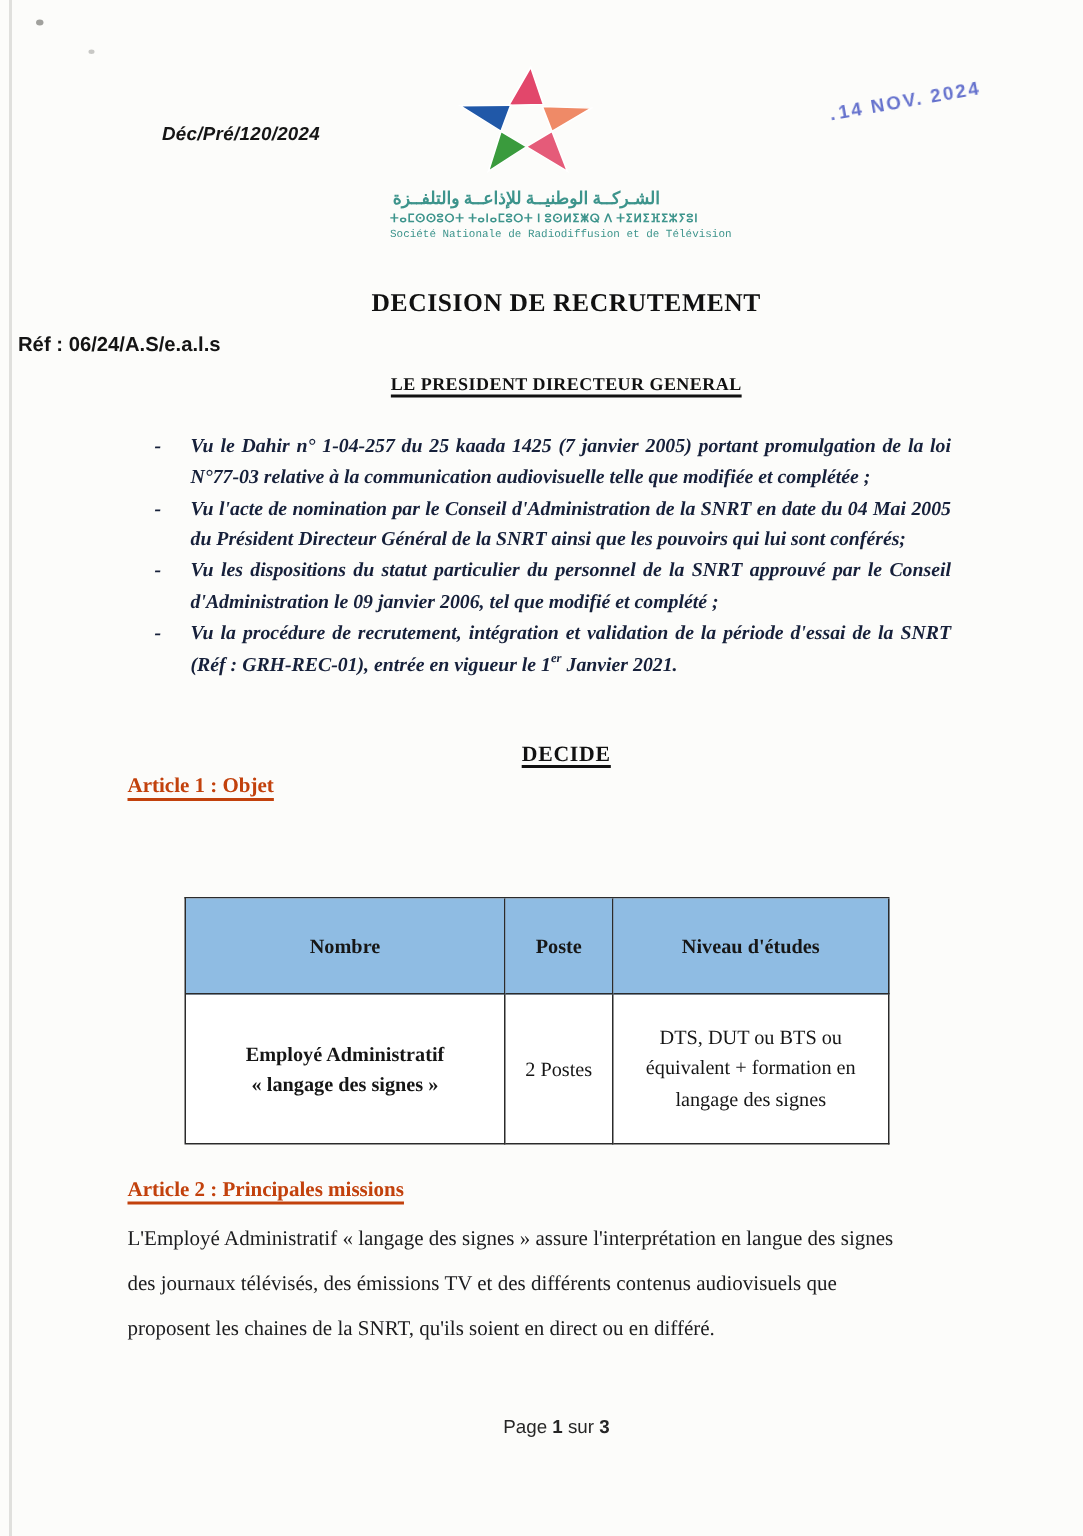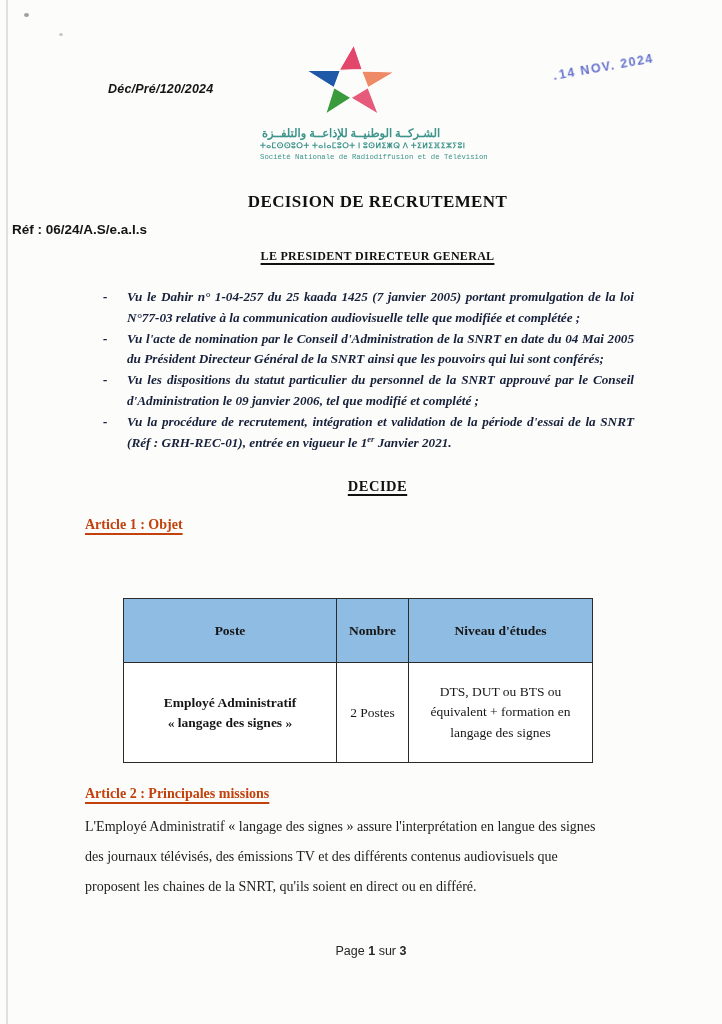--- a/index.html
+++ b/index.html
@@ -76,21 +76,21 @@
     position:absolute;left:103px;top:287px;width:531px;
     font-size:13.2px;font-weight:bold;font-style:italic;
     color:#16203a;line-height:20.8px;
   }
   .consideration{display:flex;}
   .consideration .dash{flex:0 0 24px;}
   .consideration .ctext{flex:1;text-align:justify;}
   .consideration sup{font-size:8.5px;vertical-align:super;line-height:0;}
 
   .decide{
-    top:478px;font-size:14.5px;font-weight:bold;color:#111;
+    top:495px;font-size:14.5px;font-weight:bold;color:#111;
     text-decoration:underline;text-underline-offset:3px;
     text-decoration-thickness:1.5px;letter-spacing:.5px;
   }
   .article-heading{
     position:absolute;left:85px;
     font-size:14px;font-weight:bold;color:#c2410c;
     text-decoration:underline;text-underline-offset:3.5px;
     text-decoration-thickness:1.5px;
   }
   .a1{top:517px;}
@@ -184,22 +184,22 @@
       <span class="dash">-</span>
       <span class="ctext"><span>Vu la procédure de recrutement, intégration et validation de la période d'essai de la SNRT (Réf : GRH-REC-01), entrée en vigueur le 1</span><sup>er</sup><span> Janvier 2021.</span></span>
     </div>
   </div>
 
   <div class="center-col decide">DECIDE</div>
 
   <div class="article-heading a1">Article 1 : Objet</div>
 
   <div class="req-table">
+    <div class="cell th">Nombre</div>
     <div class="cell th">Poste</div>
-    <div class="cell th">Nombre</div>
     <div class="cell th">Niveau d'études</div>
     <div class="cell poste">Employé Administratif
 « langage des signes »</div>
     <div class="cell nombre">2 Postes</div>
     <div class="cell niveau">DTS, DUT ou BTS ou équivalent + formation en langage des signes</div>
   </div>
 
   <div class="article-heading a2">Article 2 : Principales missions</div>
   <div class="para2">L'Employé Administratif « langage des signes » assure l'interprétation en langue des signes
 des journaux télévisés, des émissions TV et des différents contenus audiovisuels que

